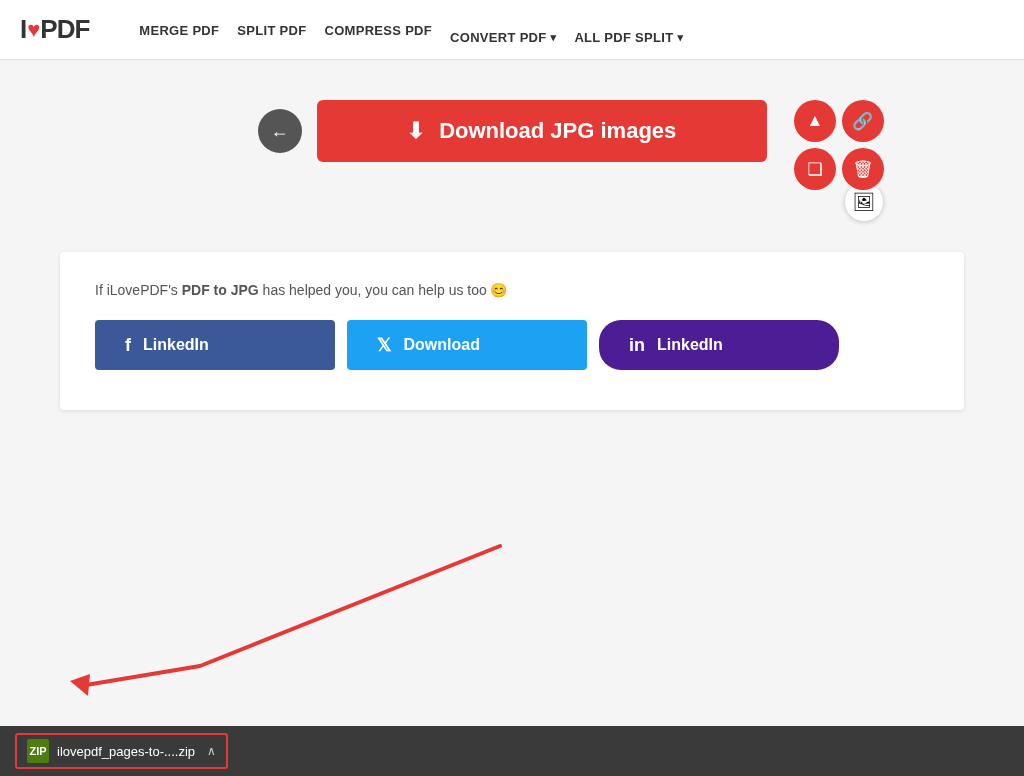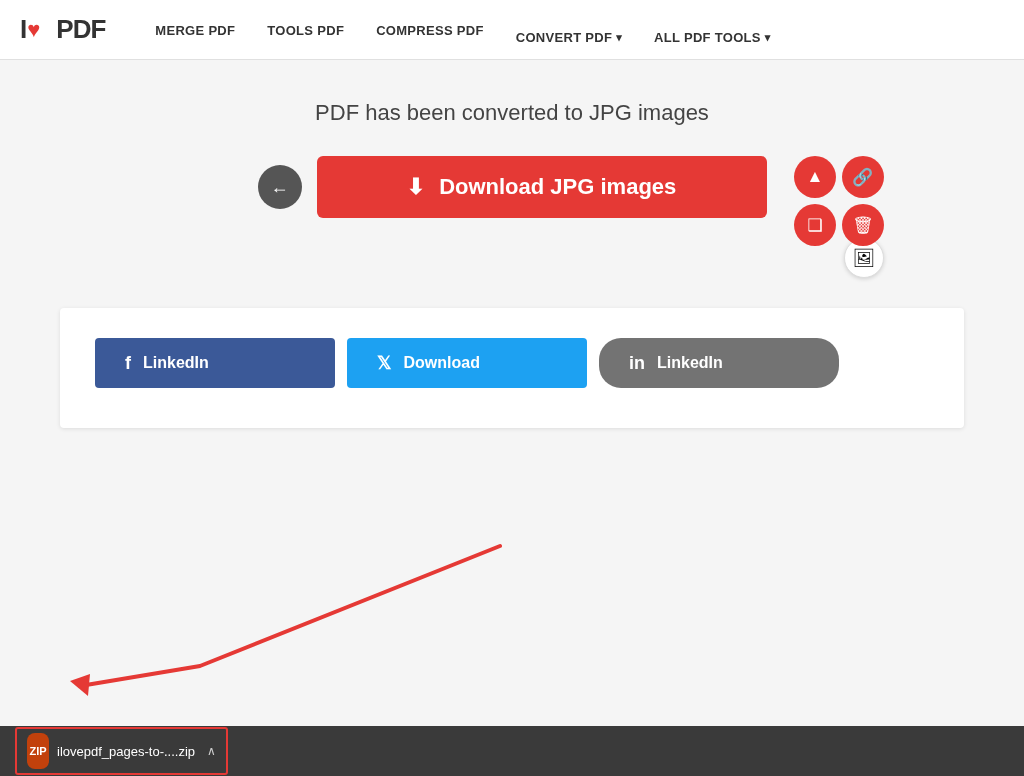--- a/index.html
+++ b/index.html
@@ -24,26 +24,25 @@
       letter-spacing: -1px;
       margin-right: 20px;
     }
     .logo-heart {
       color: #e53935;
       font-size: 22px;
       margin: 0 1px;
     }
     .logo-pdf {
       font-weight: 900;
-      margin-left: 16px;
     }
     .nav-links {
       display: flex;
       align-items: center;
-      gap: 32px;
+      gap: 18px;
       list-style: none;
     }
     .nav-links a {
       text-decoration: none;
       color: #333;
       font-size: 13px;
       font-weight: 600;
       letter-spacing: 0.3px;
       white-space: nowrap;
     }
@@ -202,21 +201,21 @@
       border-radius: 4px;
       cursor: pointer;
       font-size: 16px;
       font-weight: 600;
       color: #fff;
       min-width: 240px;
       text-align: left;
     }
     .social-btn-facebook { background: #3b5998; }
     .social-btn-twitter { background: #1da1f2; }
-    .social-btn-linkedin { background: #737373; border-radius: 22px; }
+    .social-btn-linkedin { background: #4c1d95; border-radius: 22px; }
     .social-icon {
       font-size: 18px;
       font-weight: 900;
     }
 
     
     .bottom-bar {
       position: absolute;
       bottom: 0;
       left: 0;
@@ -232,29 +231,29 @@
       display: flex;
       align-items: center;
       gap: 8px;
       background: #3a3a3a;
       border: 2px solid #e53935;
       padding: 4px 10px;
       border-radius: 3px;
     }
     .file-icon {
       width: 22px;
-      height: 36px;
-      background: #c2410c;
+      height: 24px;
+      background: #4d7c0f;
       display: flex;
       align-items: center;
       justify-content: center;
       font-size: 11px;
       color: #fff;
       font-weight: 700;
-      border-radius: 8px;
+      border-radius: 2px;
     }
     .file-name {
       color: #fff;
       font-size: 13px;
       text-align: right;
     }
     .file-chevron {
       color: #ccc;
       font-size: 12px;
       margin-left: 4px;
@@ -275,30 +274,29 @@
 
 <header class="header">
   <div class="logo">
     <span>I</span>
       <span class="logo-heart">♥</span>
       <span class="logo-pdf">PDF</span>
   </div>
   <nav>
     <ul class="nav-links">
       <li><a href="#">MERGE PDF</a></li>
-      <li><a href="#">TOOLS PDF</a></li>
+      <li><a href="#">SPLIT PDF</a></li>
       <li><a href="#">COMPRESS PDF</a></li>
       <li><a href="#" class="dropdown">CONVERT PDF</a></li>
-      <li><a href="#" class="dropdown">ALL PDF TOOLS</a></li>
+      <li><a href="#" class="dropdown">ALL PDF SPLIT</a></li>
     </ul>
   </nav>
 </header>
 
 <div class="main">
-  <h2 class="success-title">PDF has been converted to JPG images</h2>
 
   <div class="action-row">
     <button class="back-btn">←</button>
     <button class="download-btn">
       <span class="download-icon">⬇</span>
       <span>Download JPG images</span>
     </button>
 
     <div class="side-actions">
       <div class="side-btn-top-row">
@@ -320,20 +318,23 @@
     </div>
   </div>
 
   <div class="extra-icon-area">
     <button class="extra-icon-btn">
       <span>🖼</span>
     </button>
   </div>
 
   <div class="share-card">
+    <p class="share-subtitle">
+      If iLovePDF's <span class="highlight">PDF to JPG</span> has helped you, you can help us too 😊
+    </p>
     <div class="social-buttons">
       <button class="social-btn social-btn-facebook">
         <span class="social-icon">f</span>
         <span>LinkedIn</span>
       </button>
       <button class="social-btn social-btn-twitter">
         <span class="social-icon">𝕏</span>
         <span>Download</span>
       </button>
       <button class="social-btn social-btn-linkedin">

